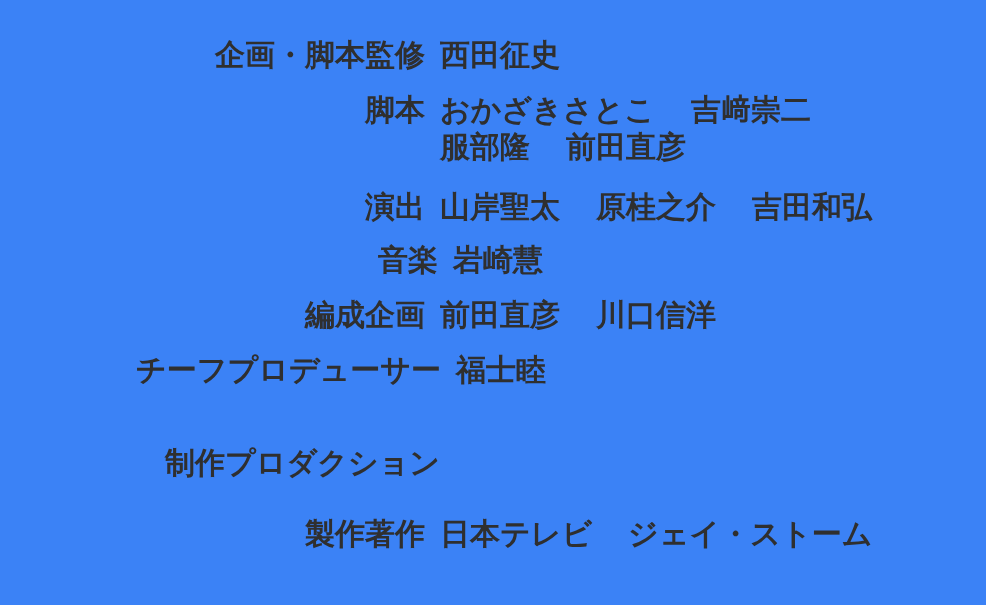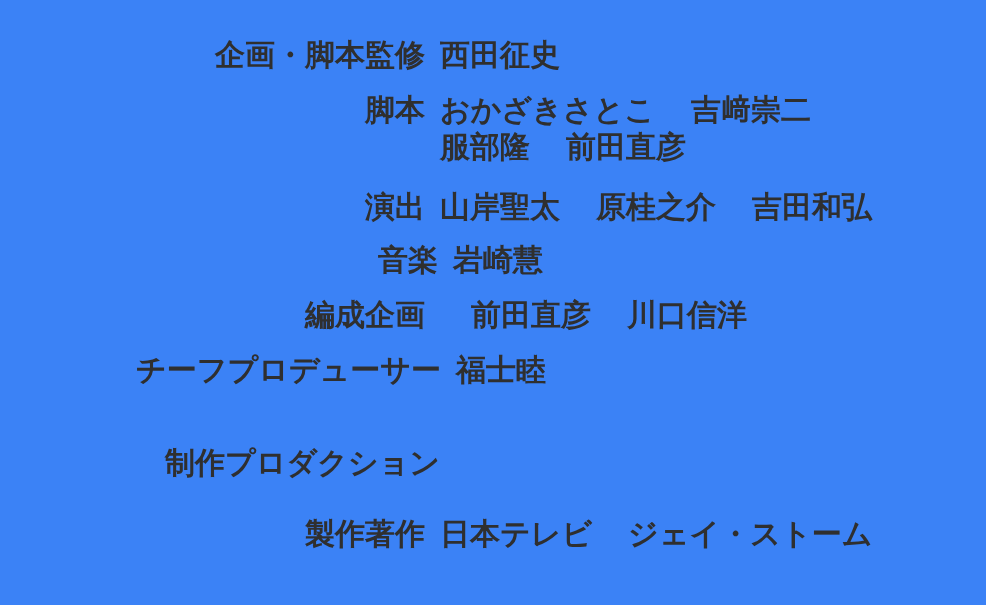--- a/index.html
+++ b/index.html
@@ -44,21 +44,21 @@
   .credit-name + .credit-name {
     margin-left: 36px;
     font-family: Liberation Serif, serif;
   }
   
   .row-0 { top: 40px; }
   .row-1 { top: 95px; }
   .row-2 { top: 132px; }  
   .row-3 { top: 192px; }
   .row-4 { top: 245px; padding-left: 13px; }
-  .row-5 { top: 300px; gap: 31px; }
+  .row-5 { top: 300px; }
   .row-6 { top: 355px; margin-left: 16px; }
   .row-7 { top: 410px; }
   .row-8 { top: 448px; flex-direction: column; }
   .row-9 { top: 519px; }
 </style>
 </head>
 <body>
 
 <div class="credits-screen">
 

